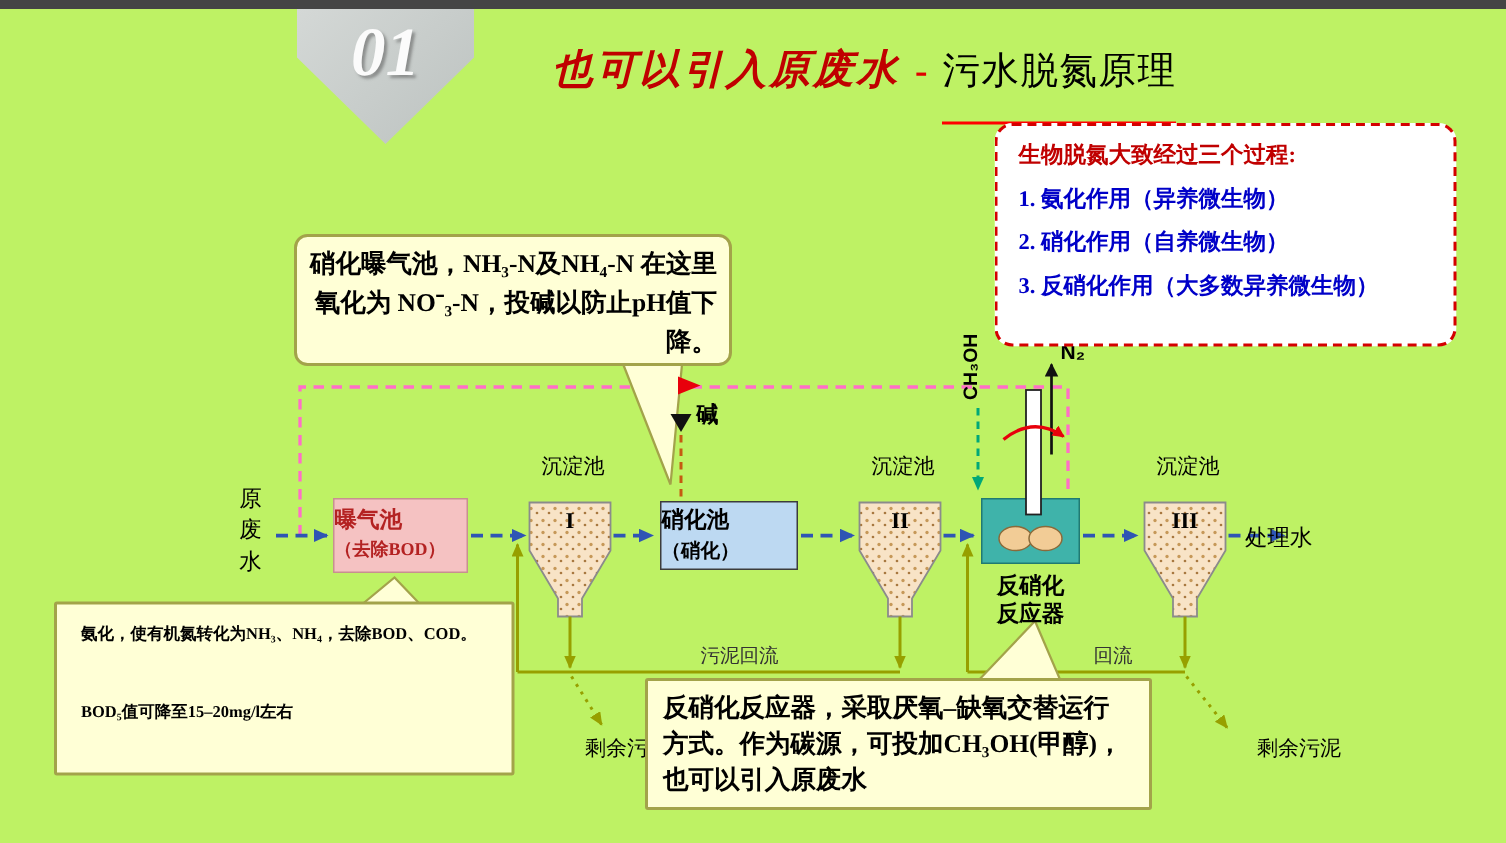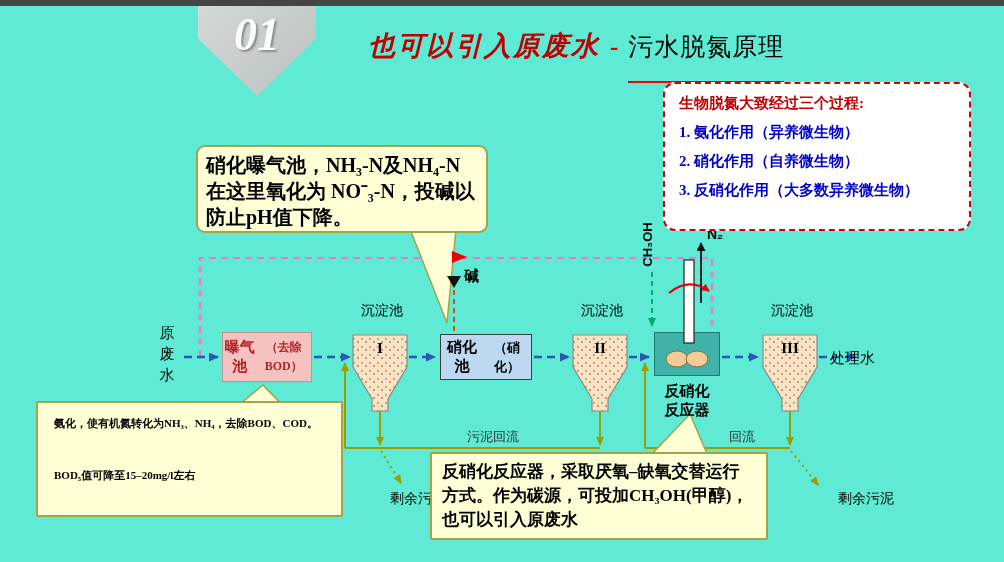--- a/index.html
+++ b/index.html
@@ -1,17 +1,17 @@
 <!DOCTYPE html>
 <html><head>
 <meta charset="utf-8">
 <style>
   * { margin:0; padding:0; box-sizing:border-box; }
   html,body { background:#fff; }
-  .slide { position:relative; width:1004px; height:562px; background:#5eead4; overflow:hidden;
+  .slide { position:relative; width:1004px; height:562px; background:#bef264; overflow:hidden;
            font-family:"Liberation Serif", serif; color:#000; }
 
   .topbar { position:absolute; left:0; top:0; width:100%; height:6px; background:#454545; }
 
   .chevron { position:absolute; left:198px; top:6px; width:118px; height:90px;
              background:linear-gradient(135deg,#D4D8D6 0%,#BCC2C0 100%);
              clip-path:polygon(0 0,100% 0,100% 36%,50% 100%,0 36%); }
   .chevron-num { width:100%; text-align:center; font-family:"Liberation Serif",serif;
                  font-style:italic; font-weight:bold; font-size:46px; color:#FBFBFB;
                  text-shadow:2px 2px 2px rgba(90,90,90,.55); line-height:58px; }
@@ -21,21 +21,21 @@
   .title-main { font-family:"Liberation Sans",sans-serif; font-style:italic; font-weight:bold;
                 font-size:27px; color:#C00000; letter-spacing:2px; }
   .title-dash { font-family:"Liberation Serif",serif; font-weight:bold; font-size:25px; color:#E00000; }
   .title-sub  { font-family:"Liberation Serif",serif; font-size:25px; color:#000;
                 padding-bottom:18px; border-bottom:2px solid #FF0000; letter-spacing:1px; }
 
   svg.layer1 { position:absolute; left:0; top:0; z-index:1; }
   svg.layer3 { position:absolute; left:0; top:0; z-index:3; pointer-events:none; }
 
   .lbl { position:absolute; z-index:2; }
-  .tank { position:absolute; z-index:2; display:flex; flex-direction:row; align-items:center;
+  .tank { position:absolute; z-index:2; display:flex; flex-direction:column; align-items:flex-start;
           justify-content:center; text-align:center; }
   #aeration { left:222px; top:332px; width:90px; height:50px; background:#F5C2C2;
               border:1px solid #C89090; color:#B42222; font-weight:bold; font-size:15px; line-height:19px; }
   #aeration .sub { font-size:12px; }
   #nitrify  { left:440px; top:334px; width:92px; height:46px; background:#BDD9F2;
               border:1px solid #3C3C3C; color:#000; font-weight:bold; font-size:15px; line-height:19px; }
   #nitrify .sub { font-size:13px; }
   #reactor  { left:654px; top:332px; width:66px; height:44px; background:#3FB3AA; border:1px solid #207A72; }
   .reactor-label { left:640px; top:382px; width:94px; text-align:center; font-weight:bold;
                    font-size:15px; line-height:19px; }
@@ -45,22 +45,22 @@
               word-break:break-all; text-align:center; }
   .effluent { left:830px; top:349px; font-size:15px; }
   .flow-note { font-size:13px; color:#333; }
   .alkali { left:464px; top:267px; font-weight:bold; font-size:15px; }
   .ch3oh  { left:612px; top:237px; width:70px; text-align:center; font-weight:bold; font-size:13px;
             font-family:"Liberation Sans",sans-serif; transform:rotate(-90deg); }
   .n2 { left:707px; top:226px; font-weight:bold; font-size:14px; font-family:"Liberation Sans",sans-serif; }
 
   .callout { position:absolute; z-index:4; background:#FFFFD6; border:2px solid #A3A34A;
              font-weight:bold; color:#000; }
-  #callout-top  { left:196px; top:145px; width:292px; height:88px; border-radius:9px;
-                  text-align:left; font-size:20px; line-height:26px; padding:5px 8px; }
+  #callout-top  { left:196px; top:156px; width:292px; height:88px; border-radius:9px;
+                  text-align:right; font-size:17px; line-height:26px; padding:5px 8px; }
   #callout-left { left:36px; top:401px; width:307px; min-height:116px; font-size:11px;
                   line-height:24px; padding:8px 16px; border-radius:2px; }
   #callout-left p + p { margin-top:28px; }
   #callout-mid  { left:430px; top:452px; width:338px; min-height:82px; font-size:17px;
                   line-height:24px; padding:6px 10px; border-radius:2px; }
 
   .infobox { position:absolute; z-index:4; left:663px; top:82px; width:308px; height:149px;
              border:2px dashed #D40000; border-radius:12px; padding:8px 14px; background:#ffffff; }
   .infobox-header { color:#C00000; font-weight:bold; font-size:15px; margin:2px 0 8px; }
   .infobox-item { color:#0000C8; font-weight:bold; font-size:15px; margin:10px 0; }

